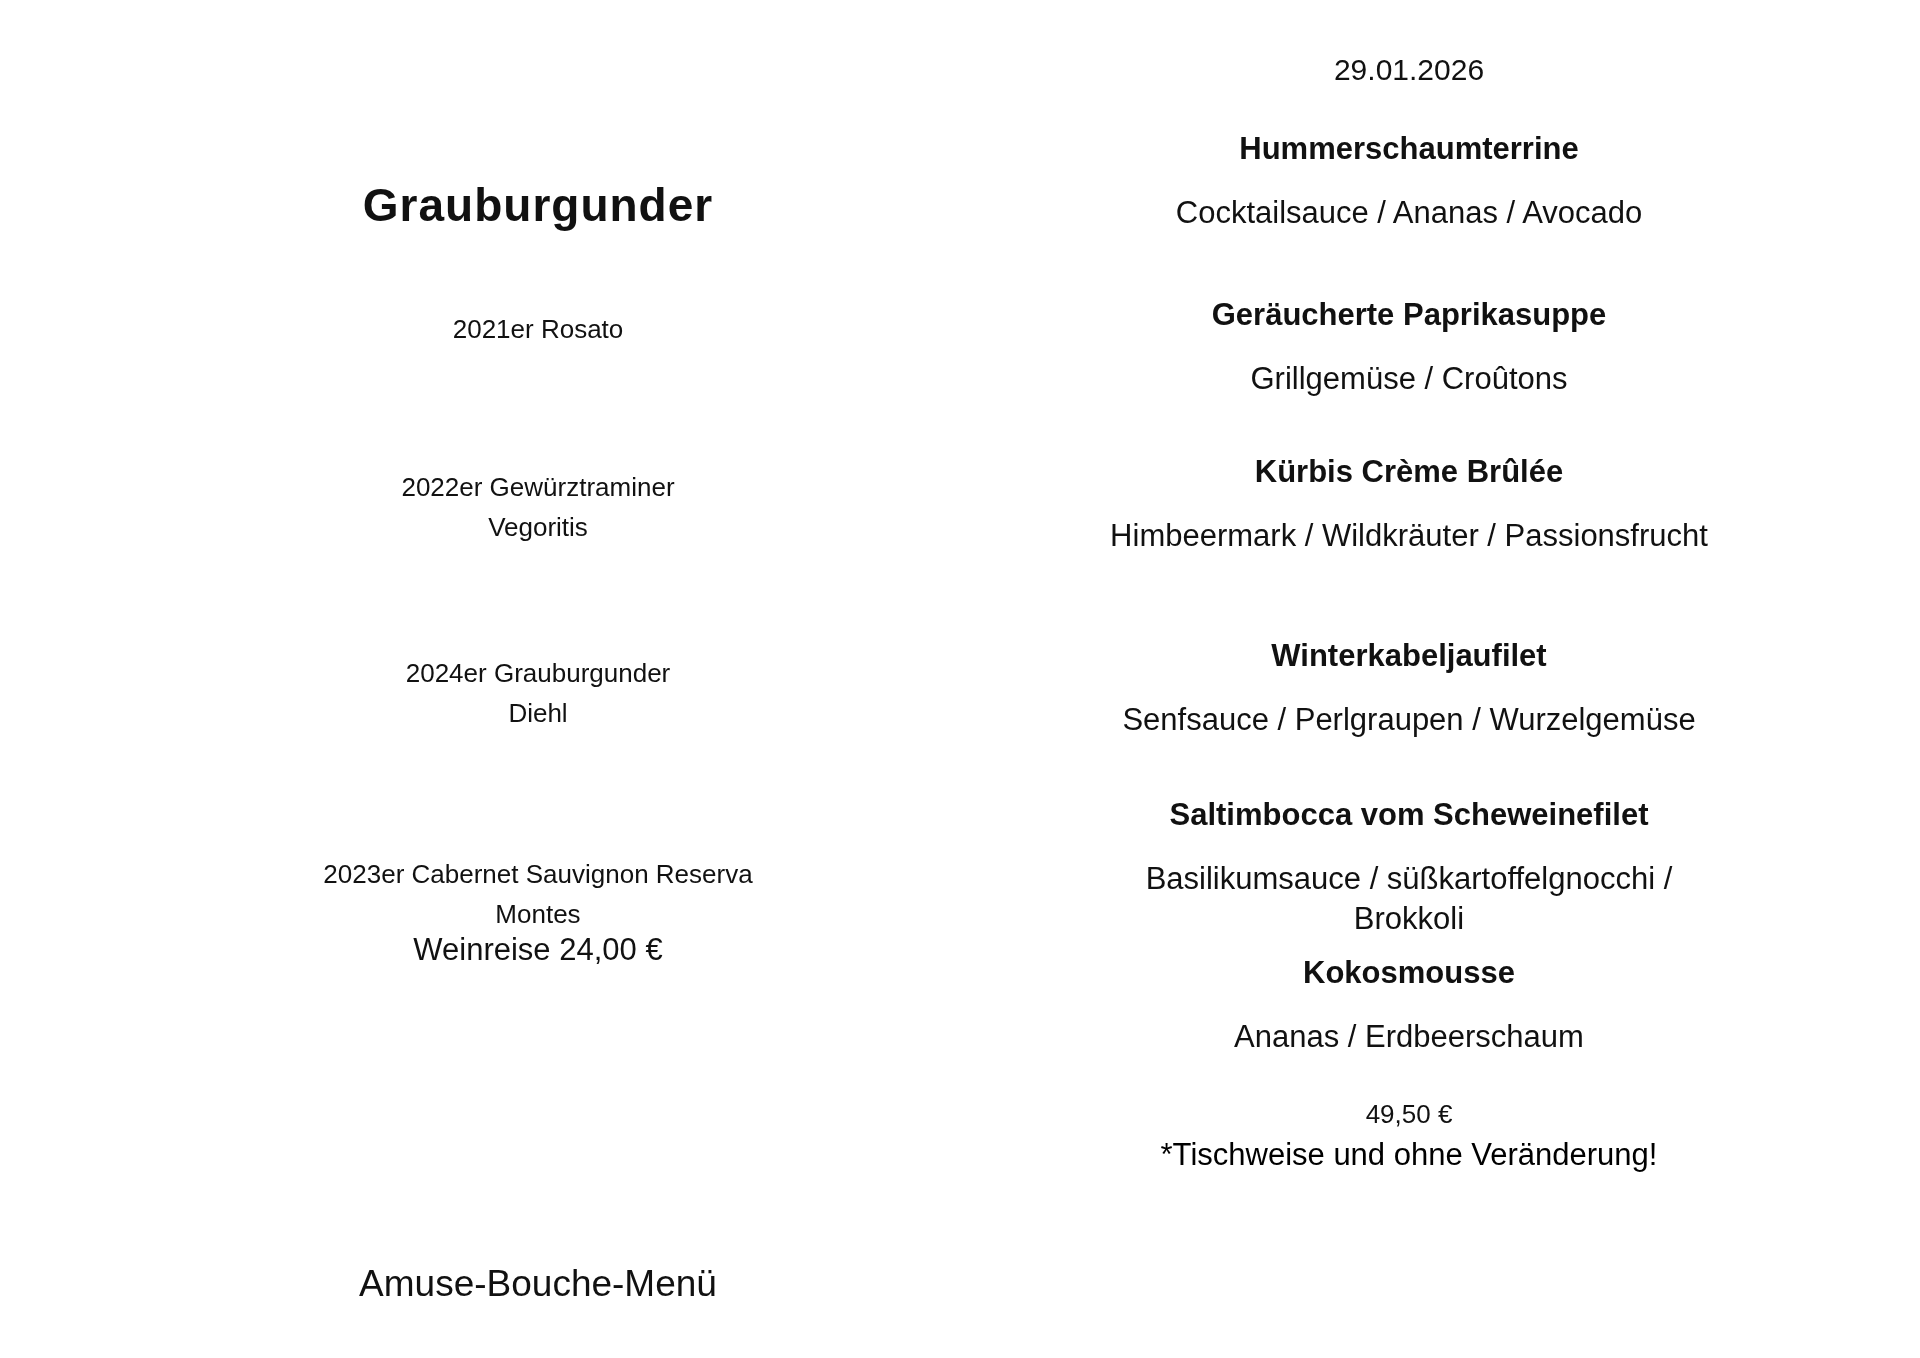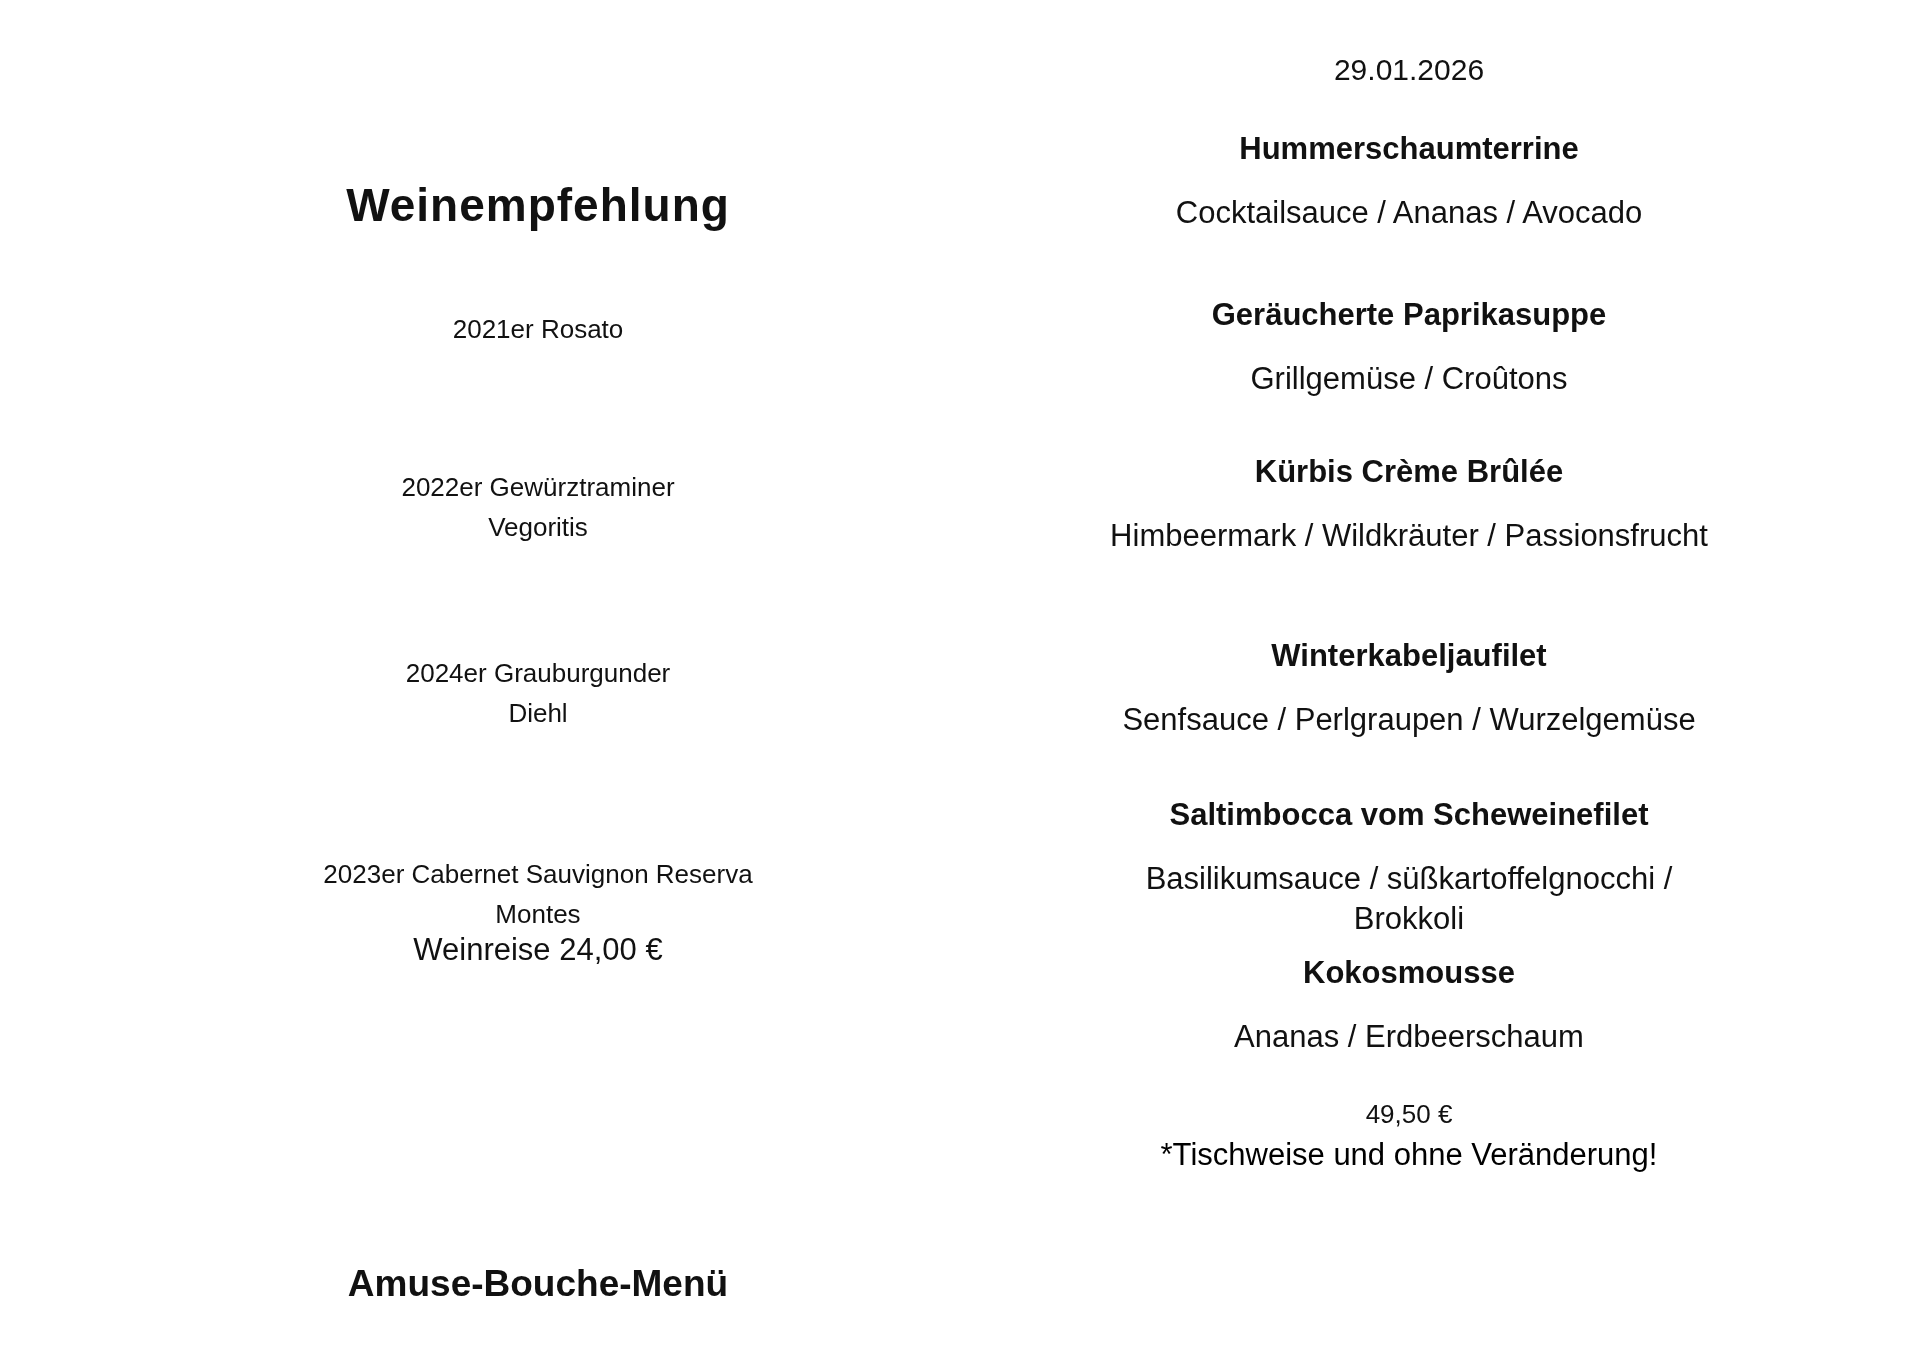--- a/index.html
+++ b/index.html
@@ -33,21 +33,21 @@
     line-height: 40px;
   }
   .wine-block-1 { top: 309px; }
   .wine-block-2 { top: 467px; }
   .wine-block-3 { top: 653px; }
   .wine-block-4 { top: 854px; }
   .wine-price   { top: 930px; font-size: 31px; line-height: 40px; }
   .amuse-title  {
     top: 1260px;
     font-size: 37px;
-    font-weight: 700;
+    font-weight: 400;
     line-height: 48px;
   }
 
   
   .menu-col { left: 1109px; width: 600px; }
   .menu-date { top: 50px; font-size: 30px; line-height: 40px; }
   .course .name {
     font-size: 31px;
     font-weight: 700;
     line-height: 40px;
@@ -69,21 +69,21 @@
     top: 1135px;
     font-size: 31px;
     line-height: 40px;
   }
 </style>
 </head>
 <body>
 
 <div class="page">
 
-  <h1 class="abs wine-col wine-title">Weinempfehlung</h1>
+  <h1 class="abs wine-col wine-title">Grauburgunder</h1>
 
   <div class="abs wine-col wine-block-1">
     <div class="wine-line">2021er Rosato</div>
     <div class="wine-line"></div>
   </div>
 
   <div class="abs wine-col wine-block-2">
     <div class="wine-line">2022er Gewürztraminer</div>
     <div class="wine-line">Vegoritis</div>
   </div>

